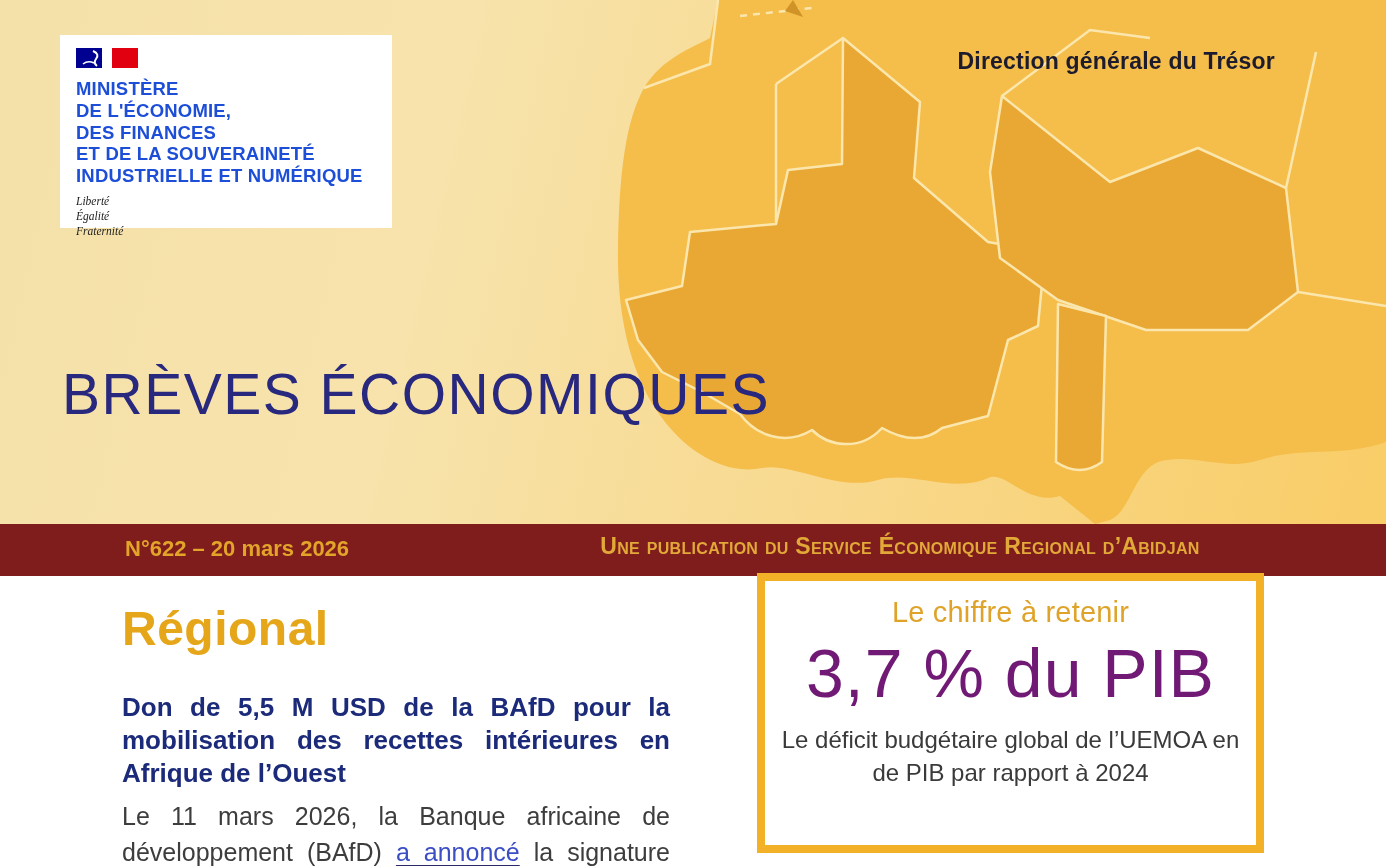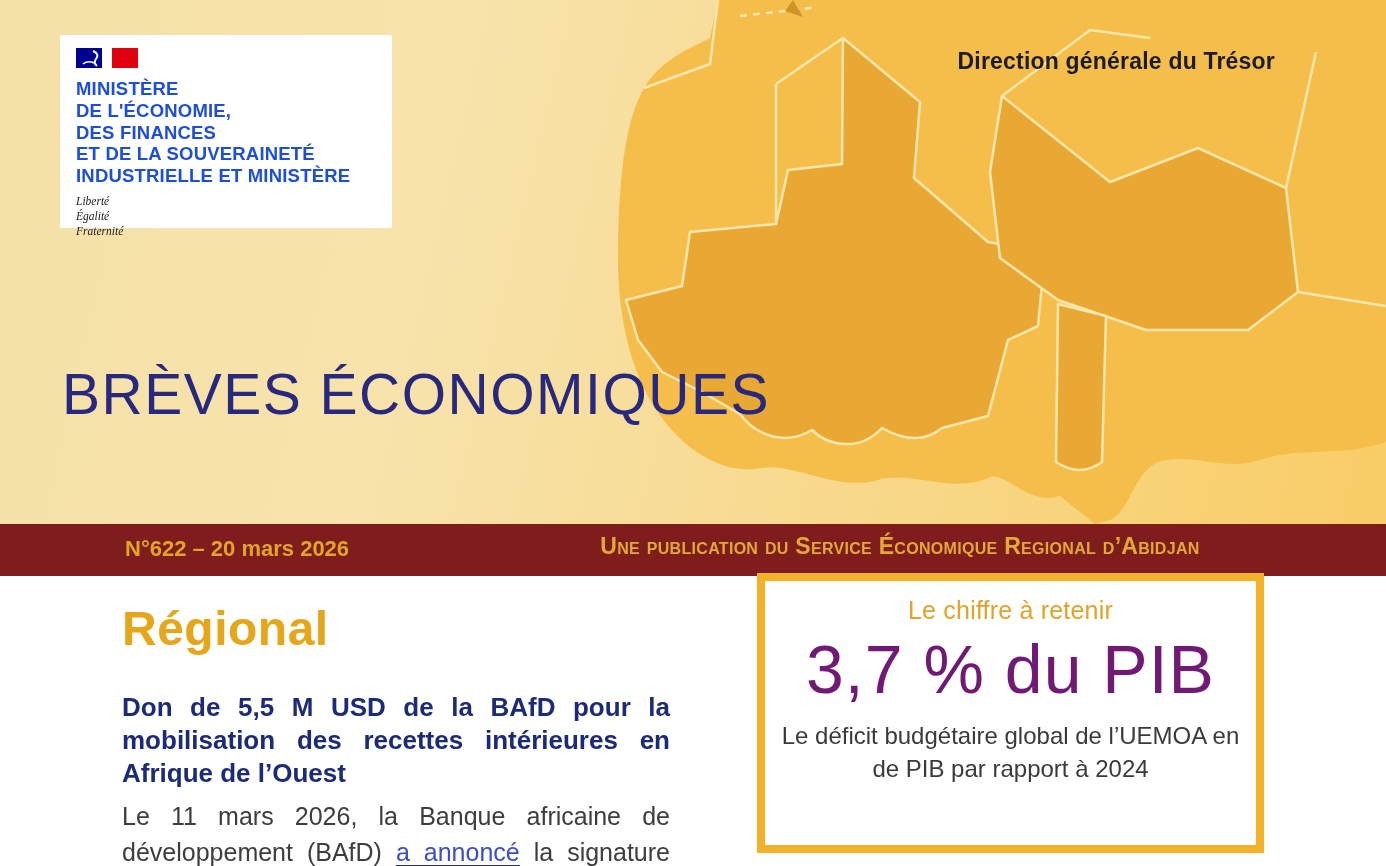--- a/index.html
+++ b/index.html
@@ -64,21 +64,21 @@
     font-size:25px; color:#3d3d3d; line-height:1.42;
   }
   .body-text .jline { text-align:justify; text-align-last:justify; }
   .body-link { color:#3b4ec4; text-decoration:underline; text-decoration-color:#2a2a6a; text-decoration-thickness:2px; text-underline-offset:4px; cursor:pointer; }
 
   
   .figure-box {
     position:absolute; left:757px; top:573px; width:507px; height:280px;
     background:#ffffff; border:8px solid #f2b126; text-align:center;
   }
-  .fig-title { margin-top:15px; font-size:25px; color:#dfa32a; letter-spacing:.2px; }
+  .fig-title { margin-top:15px; font-size:29px; color:#dfa32a; letter-spacing:.2px; }
   .fig-number { margin-top:10px; font-size:68px; font-weight:400; color:#701a75; letter-spacing:1px; line-height:1.0; }
   .fig-desc { margin:16px 14px 0 14px; font-size:24px; color:#3a3a3a; line-height:1.38; }
   .fig-desc span { display:block; }
 </style>
 </head>
 <body>
 
 <div class="page">
 
   <div class="hero">
@@ -121,21 +121,21 @@
         <rect x="0" y="0" width="26" height="20" fill="#000091"></rect>
         <rect x="36" y="0" width="26" height="20" fill="#e1000f"></rect>
         <path d="M17,3 q7,3 3,8 q-3,4 1,7" stroke="#ffffff" stroke-width="2" fill="none"></path>
         <path d="M7,16 q5,-4 11,-1" stroke="#ffffff" stroke-width="1.6" fill="none"></path>
       </svg>
       <div class="ministry-name">
         <span>MINISTÈRE</span>
         <span>DE L'ÉCONOMIE,</span>
         <span>DES FINANCES</span>
         <span>ET DE LA SOUVERAINETÉ</span>
-        <span>INDUSTRIELLE ET MINISTÈRE</span>
+        <span>INDUSTRIELLE ET NUMÉRIQUE</span>
       </div>
       <div class="motto">
         <span>Liberté</span>
         <span>Égalité</span>
         <span>Fraternité</span>
       </div>
     </div>
 
     <div class="dgt">Direction générale du Trésor</div>
 

